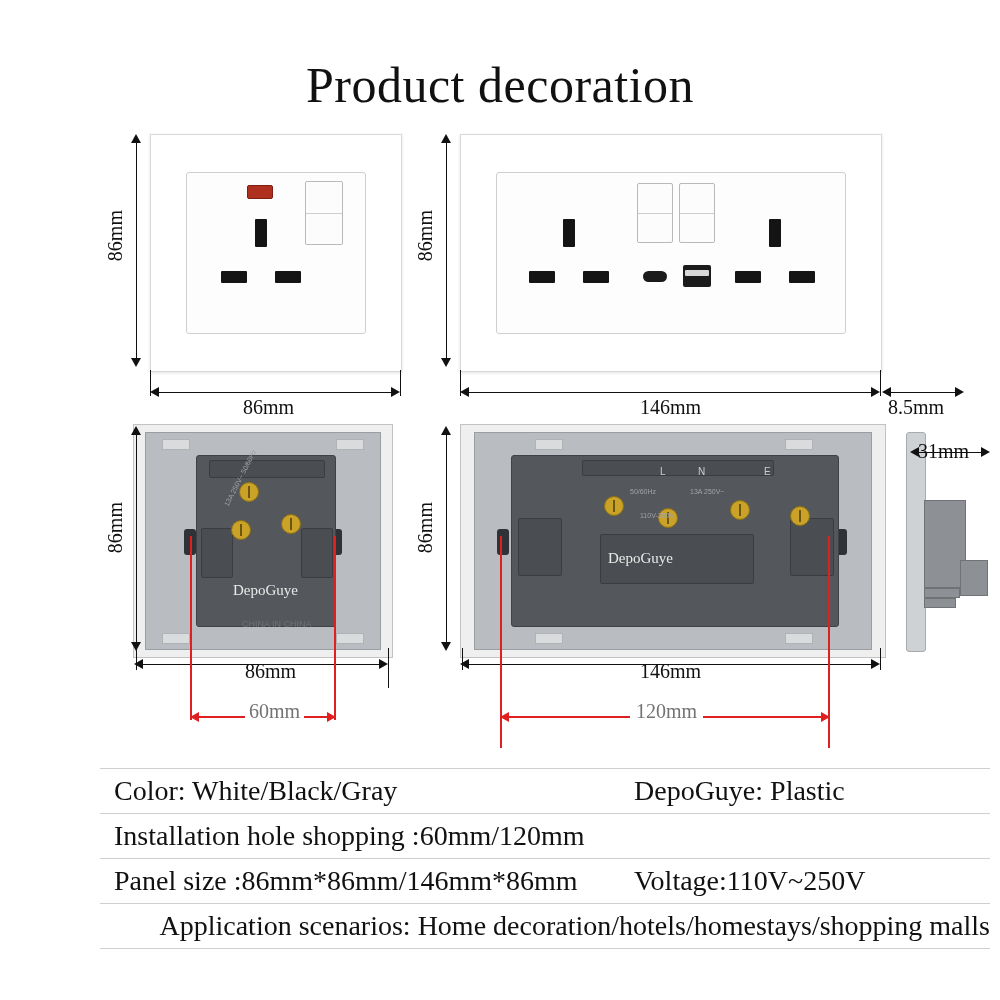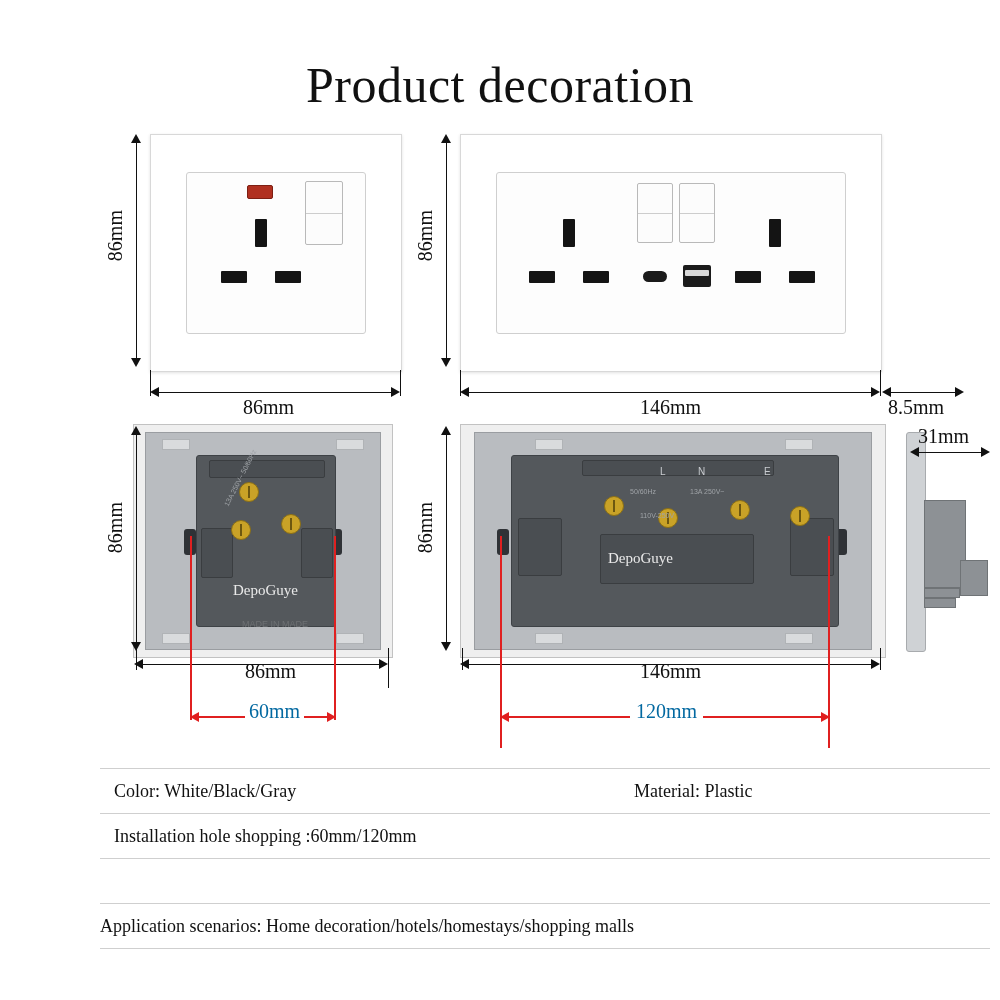--- a/index.html
+++ b/index.html
@@ -8,21 +8,21 @@
     font-family:"Liberation Serif", serif;
     position:relative;overflow:hidden;
   }
   .title{
     position:absolute;left:0;top:56px;width:1000px;text-align:center;
     font-size:50px;color:#111;letter-spacing:0.5px;
   }
 
   
   .dimtext{position:absolute;font-size:20px;color:#111;white-space:nowrap;}
-  .dimtext.red{color:#0369a1;}
+  .dimtext.red{color:#737373;}
   .vert{writing-mode:vertical-rl;transform:rotate(180deg);}
   .line{position:absolute;background:#111;}
   .rline{position:absolute;background:#e02020;}
   .hline{height:1px;}
   .vline{width:1px;}
 
   .arrowL,.arrowR,.arrowU,.arrowD{position:absolute;width:0;height:0;}
   .arrowL{border-top:5px solid transparent;border-bottom:5px solid transparent;border-right:9px solid #111;}
   .arrowR{border-top:5px solid transparent;border-bottom:5px solid transparent;border-left:9px solid #111;}
   .arrowU{border-left:5px solid transparent;border-right:5px solid transparent;border-bottom:9px solid #111;}
@@ -55,24 +55,24 @@
   .tinytext.dark{color:#c9ccd0;}
   .rot{transform:rotate(-63deg);transform-origin:left top;}
 
   
   .sidebody{position:absolute;background:#cfd2d5;border:1px solid #a8abae;}
   .sidemech{position:absolute;background:#8d9195;border:1px solid #6f7376;}
 
   
   .spec{position:absolute;left:100px;width:890px;border-top:1px solid #cfcfcf;}
   .specrow{display:flex;border-bottom:1px solid #cfcfcf;height:44px;align-items:center;}
-  .specrow div{font-size:18px;color:#111;white-space:nowrap;}
+  .specrow div{font-size:28px;color:#111;white-space:nowrap;}
   .c1{width:500px;padding-left:14px;}
   .c2{flex:1;padding-left:20px;}
-  .full{width:100%;text-align:left;}
+  .full{width:100%;text-align:right;}
 </style>
 </head>
 <body>
 
 <div class="title">Product decoration</div>
 
 <div class="panel" style="left:150px;top:134px;width:250px;height:236px;"></div>
 <div class="faceplate" style="left:186px;top:172px;width:178px;height:160px;">
   <div class="neon" style="left:60px;top:12px;width:24px;height:12px;"></div>
   <div class="rocker" style="left:118px;top:8px;width:36px;height:62px;"></div>
@@ -136,21 +136,21 @@
   <div class="mech" style="left:50px;top:22px;width:138px;height:170px;">
     <div class="mech2" style="left:4px;top:72px;width:30px;height:48px;"></div>
     <div class="mech2" style="left:104px;top:72px;width:30px;height:48px;"></div>
     <div class="mech2" style="left:12px;top:4px;width:114px;height:16px;"></div>
     <div class="screw" style="left:42px;top:26px;width:18px;height:18px;"></div>
     <div class="screw" style="left:34px;top:64px;width:18px;height:18px;"></div>
     <div class="screw" style="left:84px;top:58px;width:18px;height:18px;"></div>
     <div class="brand" style="left:36px;top:126px;">DepoGuye</div>
     <div class="tinytext rot" style="left:26px;top:48px;">13A 250V~ 50/60Hz</div>
   </div>
-  <div class="tinytext dark" style="left:96px;top:186px;font-size:9px;color:#6d7073;">MADE IN MADE</div>
+  <div class="tinytext dark" style="left:96px;top:186px;font-size:9px;color:#6d7073;">CHINA IN CHINA</div>
 </div>
 
 <div class="line vline" style="left:136px;top:432px;height:216px;"></div>
 <div class="arrowU" style="left:131px;top:426px;"></div>
 <div class="arrowD" style="left:131px;top:642px;"></div>
 <div class="dimtext vert" style="left:104px;top:502px;">86mm</div>
 
 <div class="line hline" style="left:140px;top:664px;width:246px;"></div>
 <div class="arrowL" style="left:134px;top:659px;"></div>
 <div class="arrowR" style="left:379px;top:659px;"></div>
@@ -213,28 +213,30 @@
 <div class="dimtext red" style="left:630px;top:700px;background:#fff;padding:0 6px;">120mm</div>
 
 <div class="sidebody" style="left:906px;top:432px;width:18px;height:218px;border-radius:3px;"></div>
 <div class="sidemech" style="left:924px;top:500px;width:40px;height:86px;"></div>
 <div class="sidemech" style="left:960px;top:560px;width:26px;height:34px;"></div>
 <div class="sidemech" style="left:924px;top:588px;width:34px;height:8px;"></div>
 <div class="sidemech" style="left:924px;top:598px;width:30px;height:8px;"></div>
 <div class="line hline" style="left:916px;top:452px;width:70px;"></div>
 <div class="arrowL" style="left:910px;top:447px;"></div>
 <div class="arrowR" style="left:981px;top:447px;"></div>
-<div class="dimtext" style="left:918px;top:425px;">31mm</div>
+<div class="dimtext" style="left:918px;top:440px;">31mm</div>
 
 <div class="spec" style="top:768px;">
   <div class="specrow">
     <div class="c1">Color: White/Black/Gray</div>
-    <div class="c2">Material: Plastic</div>
+    <div class="c2">DepoGuye: Plastic</div>
   </div>
   <div class="specrow">
     <div class="c1">Installation hole shopping :60mm/120mm</div>
   </div>
   <div class="specrow">
+    <div class="c1">Panel size :86mm*86mm/146mm*86mm</div>
+    <div class="c2">Voltage:110V~250V</div>
   </div>
   <div class="specrow">
     <div class="full">Application scenarios: Home decoration/hotels/homestays/shopping malls</div>
   </div>
 </div>
 
 </body></html>

